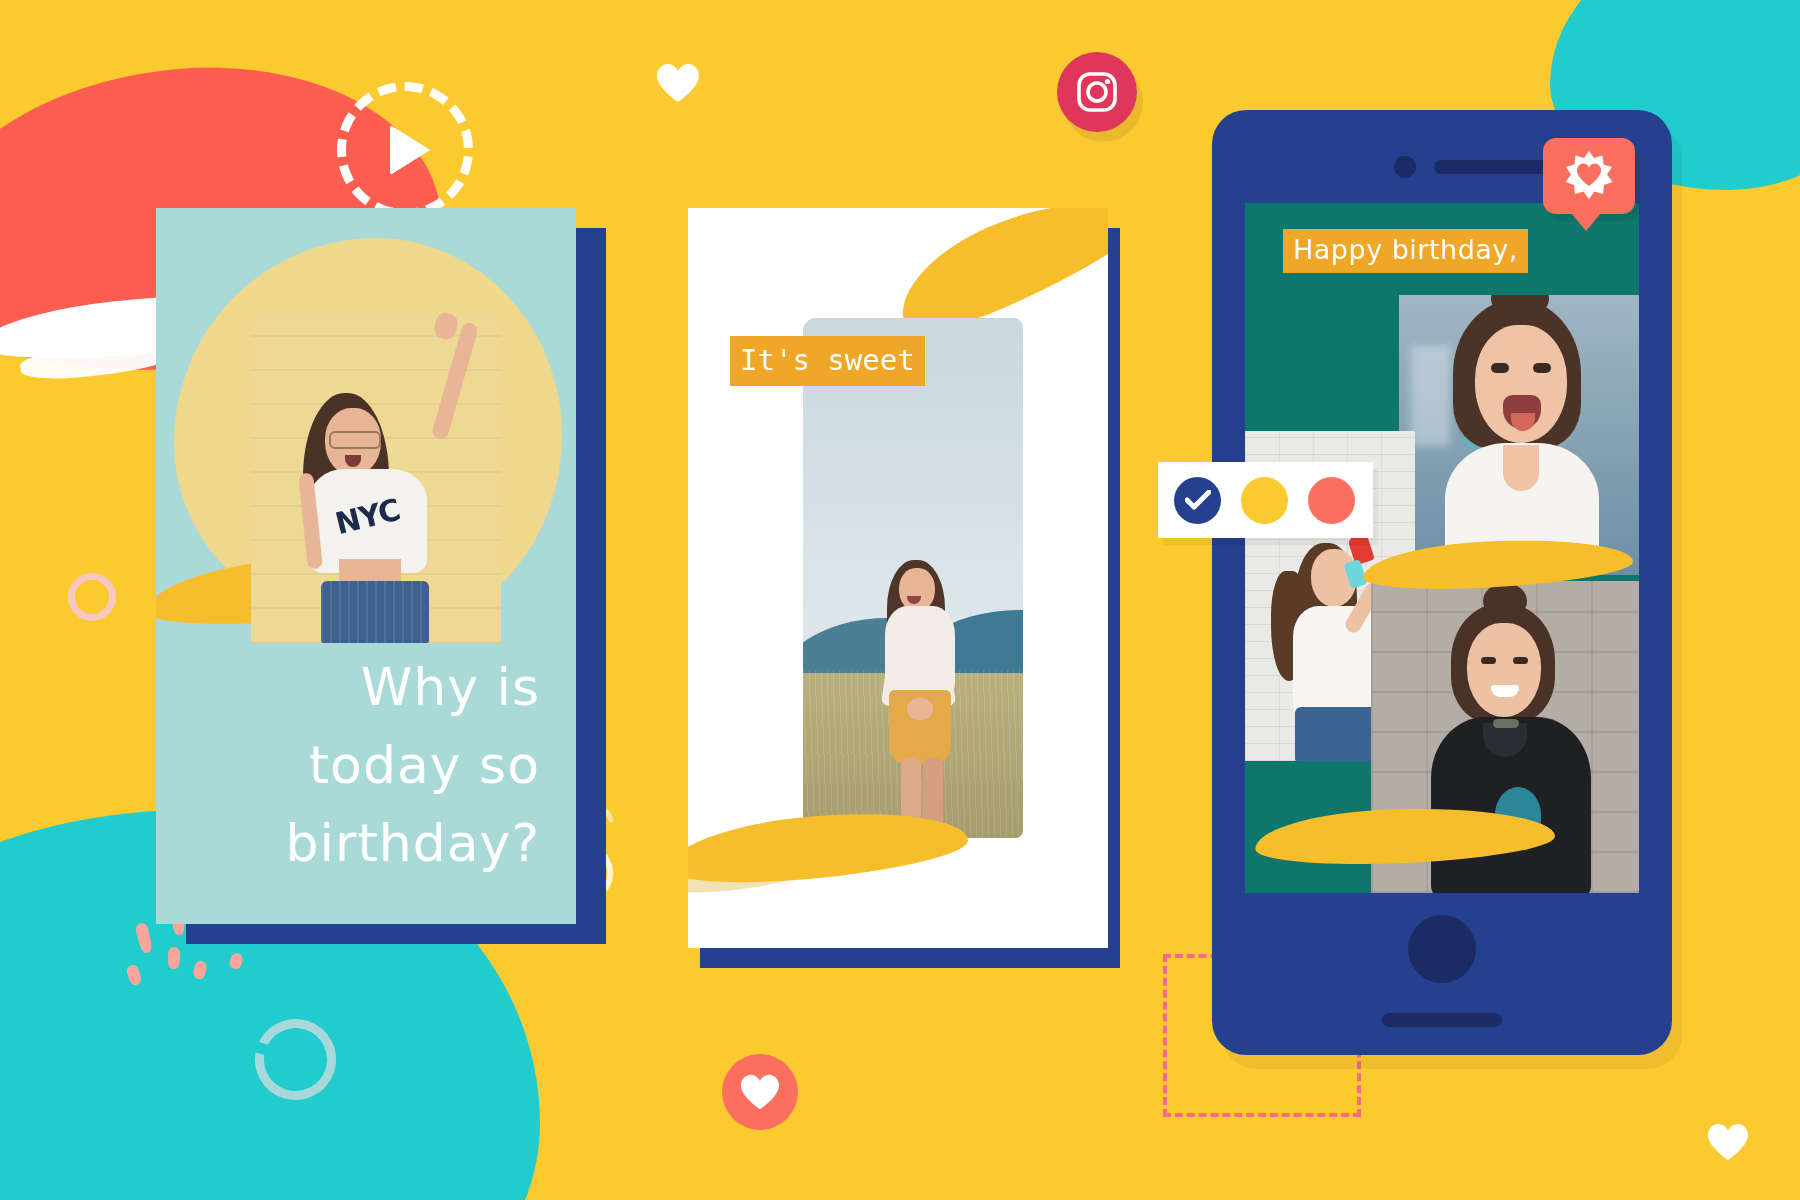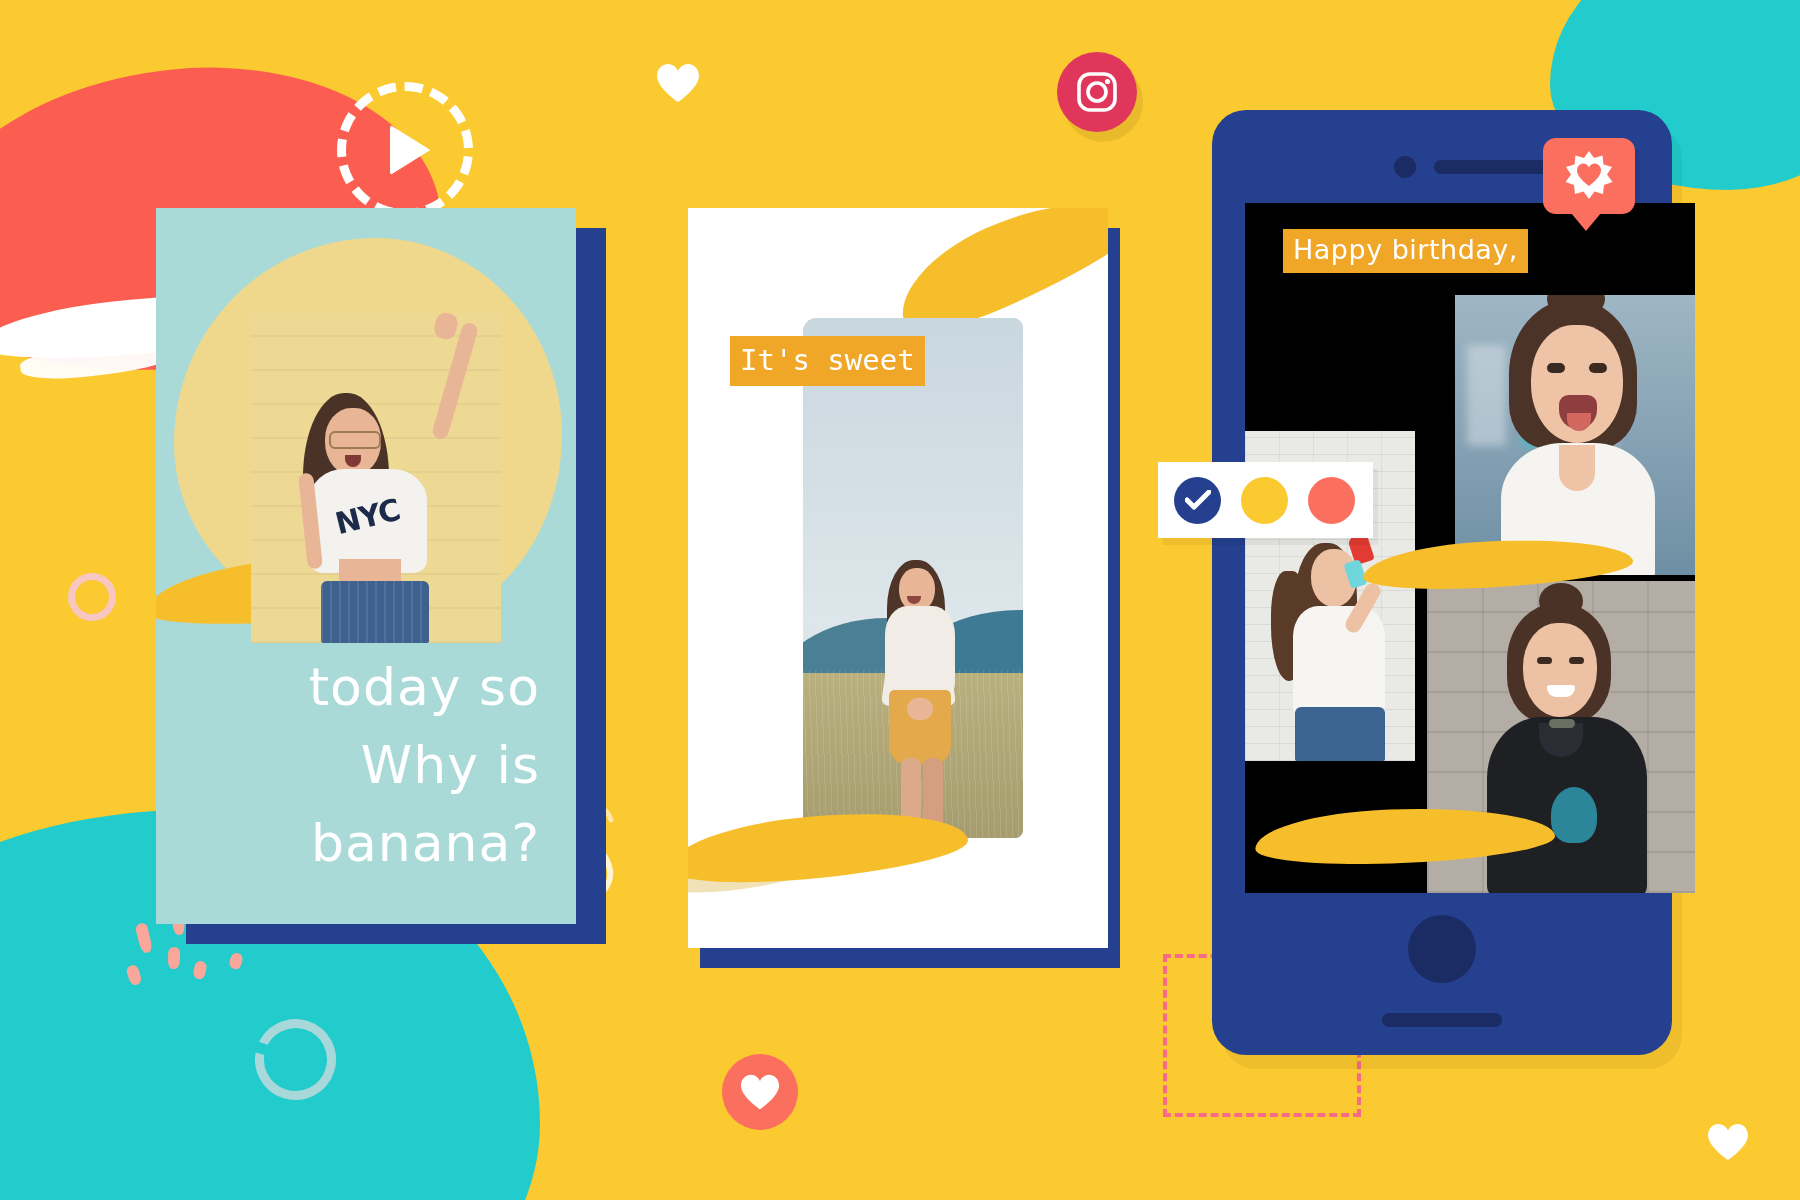--- a/index.html
+++ b/index.html
@@ -171,22 +171,22 @@
   .phone{
     position:absolute;left:1212px;top:110px;width:460px;height:945px;
     background:#25408F;border-radius:34px;
     box-shadow:10px 14px 0 rgba(0,0,0,.05);
   }
   .phone-cam{position:absolute;left:182px;top:46px;width:22px;height:22px;border-radius:50%;background:#1A2C63;}
   .phone-speaker{position:absolute;left:222px;top:50px;width:120px;height:14px;border-radius:8px;background:#1A2C63;}
   .phone-home{position:absolute;left:50%;transform:translateX(-50%);bottom:72px;width:68px;height:68px;border-radius:50%;background:#1A2C63;}
   .phone-bar{position:absolute;left:50%;transform:translateX(-50%);bottom:28px;width:120px;height:14px;border-radius:8px;background:#1A2C63;}
   .phone-screen{
-    position:absolute;left:33px;top:93px;width:450px;height:690px;
-    background:#000000;overflow:hidden;
+    position:absolute;left:33px;top:93px;width:394px;height:690px;
+    background:#0f766e;overflow:hidden;
   }
   .ps-text{position:absolute;left:38px;top:26px;z-index:6;}
   .ps-hl{
     display:table;background:#F0A728;color:#ffffff;
     font-family:"DejaVu Sans",sans-serif;
     font-size:27px;line-height:1.05;padding:7px 10px 9px 10px;
     margin-bottom:7px;white-space:nowrap;letter-spacing:.5px;
   }
   .ps-photo-a{position:absolute;right:0;top:92px;width:240px;height:280px;overflow:hidden;}
   .ps-photo-b{position:absolute;left:0;top:228px;width:170px;height:330px;overflow:hidden;background:#E6E8E6;}
@@ -344,23 +344,23 @@
         <div style="position:absolute;left:88px;top:246px;width:62px;height:30px;background:#E8B596;"></div>
 
         <div class="jeans" style="left:70px;top:268px;width:108px;height:62px;"></div>
         <div style="position:absolute;left:70px;top:268px;width:108px;height:62px;background:repeating-linear-gradient(90deg,rgba(255,255,255,.09) 0 2px,transparent 2px 9px)"></div>
 
         <div class="arm" style="left:52px;top:160px;width:15px;height:96px;transform:rotate(-6deg);"></div>
       </div>
     </div>
 
     <div class="c1-title">
+      <div>Why is</div>
       <div>today so</div>
-      <div>Why is</div>
-      <div>banana?</div>
+      <div>birthday?</div>
     </div>
   </div>
 
   <div class="card2-shadow"></div>
   <div class="card2">
     <div class="c2-brush-top"></div>
 
     <div class="c2-photoframe">
       <div class="ph">
         <div class="sky" style="background:linear-gradient(#C9D7DF 0%,#DDE6EA 58%,#CFD9D5 100%)"></div>

